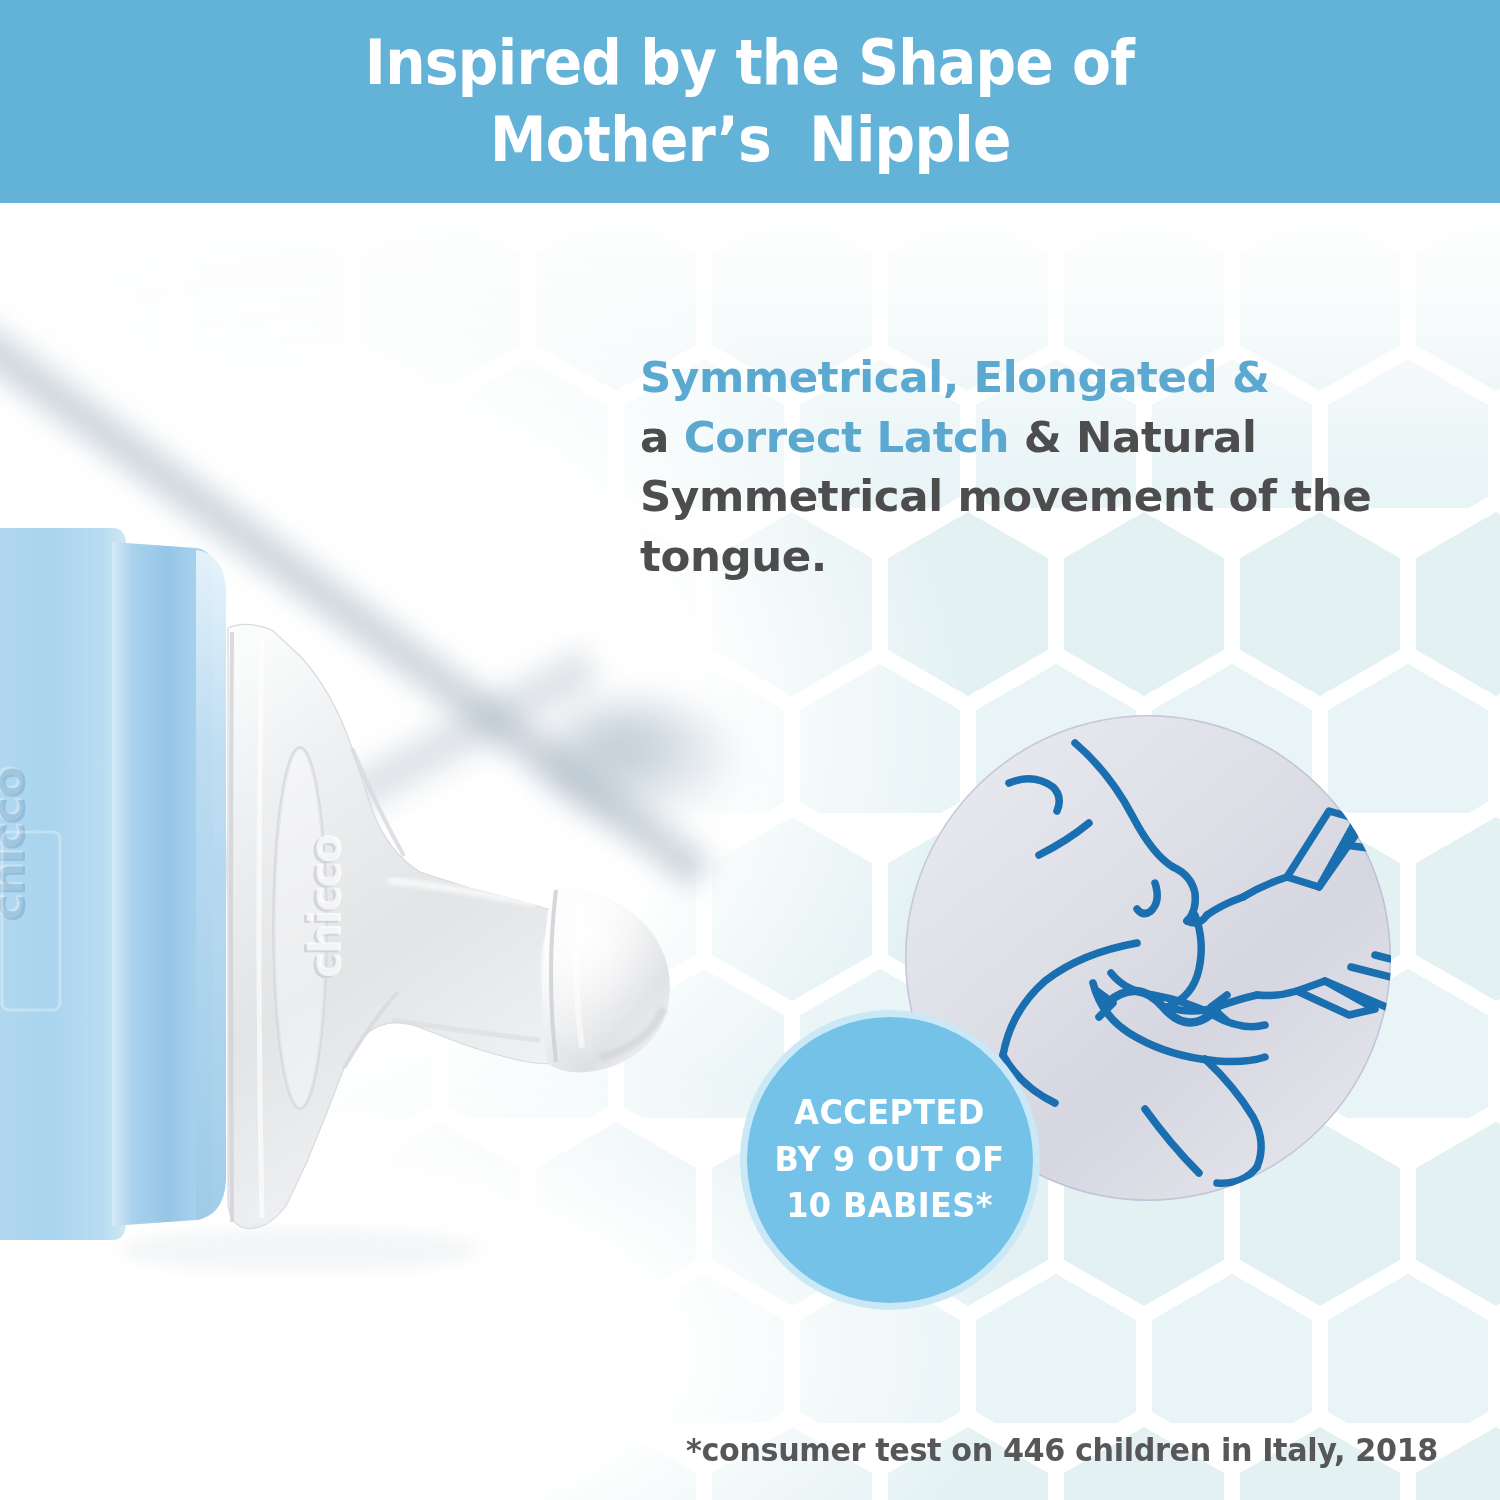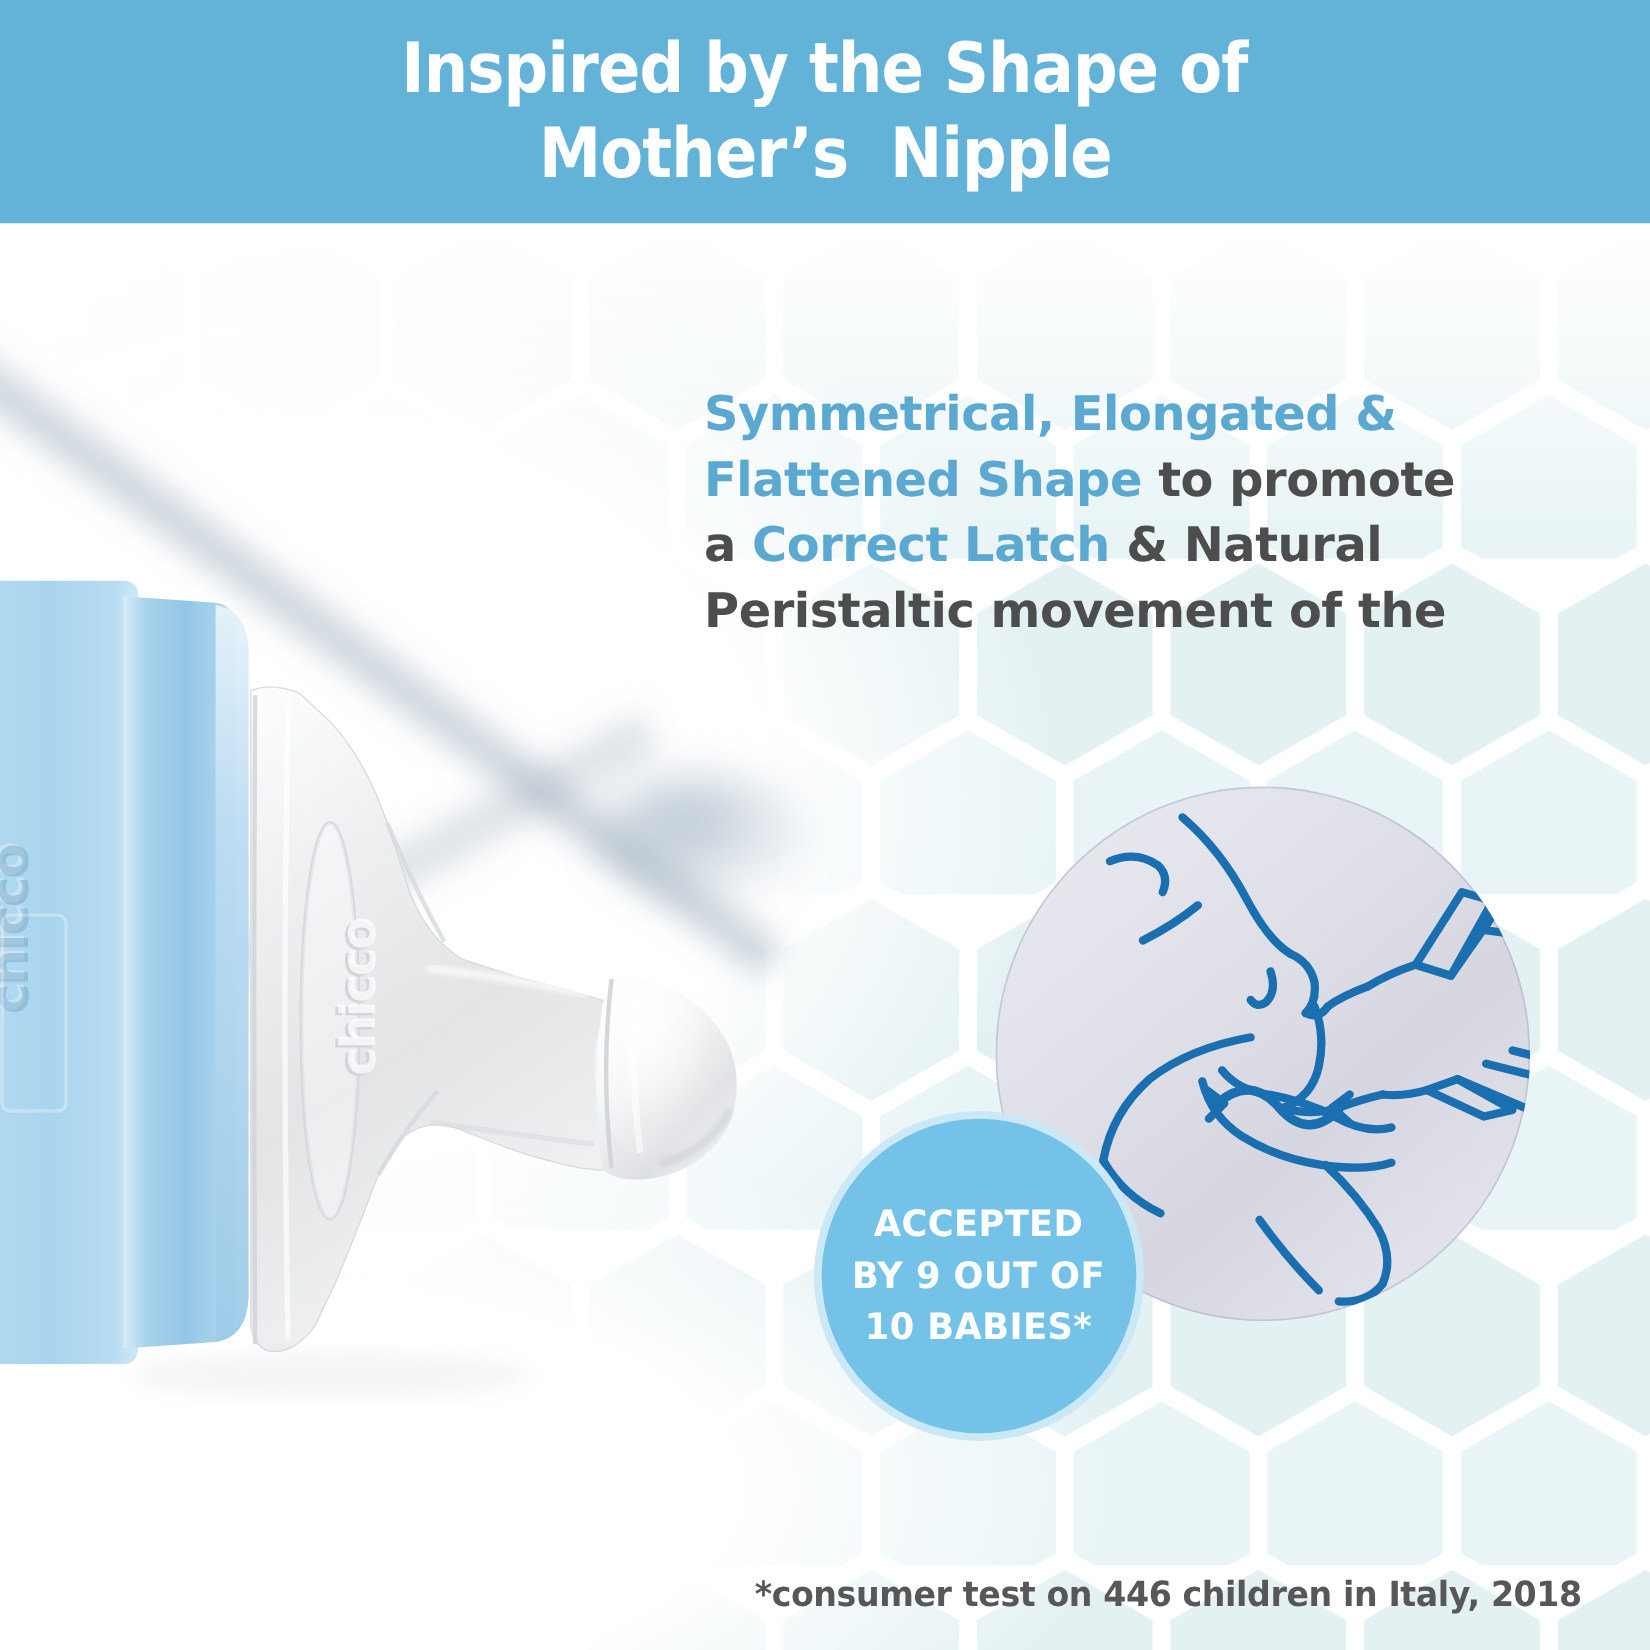--- a/index.html
+++ b/index.html
@@ -292,23 +292,23 @@
     </g>
     <g transform="translate(341,498) rotate(-90)" opacity=".75">
       <text x="0" y="0" font-family="DejaVu Sans, sans-serif" font-size="44" font-weight="bold" fill="#ffffff" letter-spacing="-2">chicco</text>
     </g>
 
     <ellipse cx="300" cy="770" rx="180" ry="22" fill="#b8c4cc" opacity=".16" filter="url(#soft8)"></ellipse>
   </svg>
 
   <div id="copy">
     <div><span class="accent">Symmetrical, Elongated &amp;</span></div>
-    <div><span class="accent">Flattened Shape</span><span class="plain"> to promote</span></div>
     <div><span class="plain">a </span><span class="accent">Correct Latch</span><span class="plain"> &amp; Natural</span></div>
-    <div><span class="plain">Peristaltic movement of the</span></div>
+    <div><span class="plain">Symmetrical movement of the</span></div>
+    <div><span class="plain">tongue.</span></div>
   </div>
 
   <div id="illo">
     <svg viewBox="0 0 486 486" aria-hidden="true">
       <g fill="none" stroke="#1a6fb0" stroke-width="7.5" stroke-linecap="round" stroke-linejoin="round">
 
         <path d="M 170 28 Q 205 58 228 102 Q 248 140 268 152"></path>
 
         <path d="M 104 68 Q 128 58 148 72 Q 158 82 152 96"></path>
 

